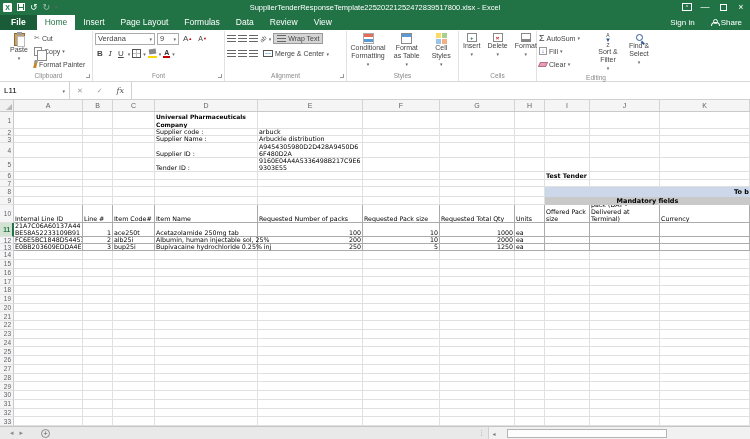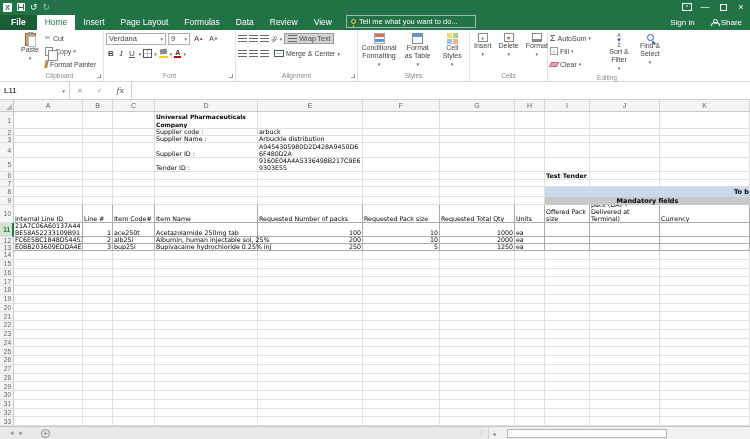--- a/index.html
+++ b/index.html
@@ -30,21 +30,21 @@
   .bulb{width:5px;height:5px;border:1px solid #ffd34d;border-radius:50%;position:relative;}
   .bulb:after{content:"";position:absolute;left:1px;top:5px;width:1px;height:2px;background:#ffd34d;}
   .tabspacer{flex:1;}
   .signin{padding:0 8px 3px;font-size:8px;}
   .share{display:flex;align-items:center;gap:3px;padding:0 8px 3px;font-size:8px;}
   .person{width:7px;height:7px;position:relative;}
   .person:before{content:"";position:absolute;left:2px;top:0;width:3px;height:3px;border:1px solid #fff;border-radius:50%;}
   .person:after{content:"";position:absolute;left:0;bottom:0;width:7px;height:3px;border:1px solid #fff;border-bottom:none;border-radius:4px 4px 0 0;}
 
   
-  .ribbon{height:52px;background:#fff;border-bottom:1px solid #d8d8d8;display:flex;padding:1px 16px 0;color:#444;}
+  .ribbon{height:52px;background:#fff;border-bottom:1px solid #d8d8d8;display:flex;padding:1px 5px 0;color:#444;}
   .rgroup{display:flex;flex-direction:column;border-right:1px solid #e2e2e2;padding:1px 2px 0;position:relative;}
   .rbody{flex:1;display:flex;gap:3px;align-items:flex-start;}
   .rlabel{height:10px;line-height:10px;text-align:center;font-size:6.5px;color:#8a8a8a;}
   .launcher{position:absolute;right:2px;bottom:3px;width:4px;height:4px;border-right:1px solid #999;border-bottom:1px solid #999;}
   .bigbtn{display:flex;flex-direction:column;align-items:center;justify-content:flex-start;font-size:7px;line-height:8px;text-align:center;padding:1px 2px;}
   .stack{display:flex;flex-direction:column;justify-content:space-between;height:38px;}
   .sbtn{display:flex;align-items:center;gap:2px;font-size:7px;height:12px;white-space:nowrap;}
   .dd{font-size:5px;color:#666;}
   .rrow{display:flex;align-items:center;gap:2px;height:13px;}
   .combo{border:1px solid #ababab;background:#fff;font-size:7.5px;height:12px;display:flex;align-items:center;justify-content:space-between;padding:0 2px;}
@@ -135,20 +135,21 @@
 <body>
 
 <div class="titlebar">
   <div class="qat">
     <span class="appico">X</span>
     <span class="saveico"></span>
     <span class="gl">↺</span>
     <span class="gl dim">↻</span>
     <span class="dd">▾</span>
   </div>
+  <div class="ttl">SupplierTenderResponseTemplate22520221252472839517800.xlsx - Excel</div>
   <div class="winbtns">
     <span class="winbtn">
         <span class="ribopt">^</span>
       </span>
     <span class="winbtn">—</span>
     <span class="winbtn">
         <span class="restico"></span>
       </span>
     <span class="winbtn">×</span>
   </div>
@@ -158,24 +159,20 @@
   <div class="rtab file">File</div>
   <div style="display:flex" id="tablist">
       <div class="rtab active">Home</div>
       <div class="rtab">Insert</div>
       <div class="rtab">Page Layout</div>
       <div class="rtab">Formulas</div>
       <div class="rtab">Data</div>
       <div class="rtab">Review</div>
       <div class="rtab">View</div>
     </div>
-  <div class="tellme">
-    <span class="bulb"></span>
-    <span>Tell me what you want to do...</span>
-  </div>
   <div class="tabspacer"></div>
   <div class="signin">Sign in</div>
   <div class="share">
     <span class="person"></span>
     <span>Share</span>
   </div>
 </div>
 
 <div class="ribbon">
 

